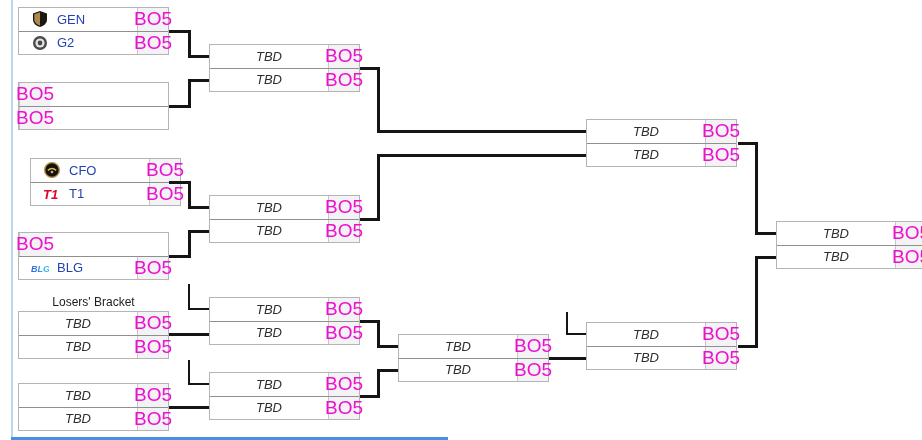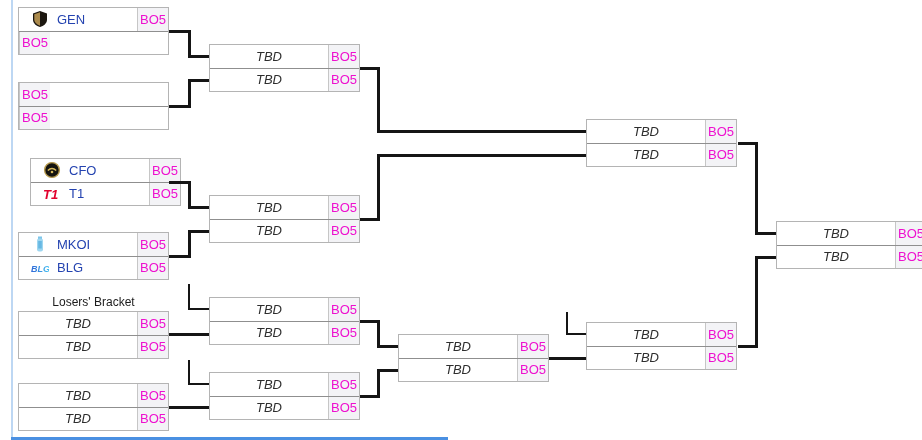--- a/index.html
+++ b/index.html
@@ -9,21 +9,21 @@
          box-sizing:border-box;display:flex;flex-direction:column;}
   .row{flex:1;display:flex;min-height:0;}
   .row + .row{border-top:1px solid #8f8f8f;}
   .cell-name{flex:1;display:flex;align-items:center;overflow:hidden;}
   .cell-name.team .label{color:#2443b0;font-size:13px;white-space:nowrap;}
   .cell-name.tbd{justify-content:center;}
   .cell-name.tbd .label{color:#2e2e2e;font-size:13px;font-style:italic;}
   .icon{width:18px;height:18px;margin:0 8px 0 12px;flex:none;display:flex;
         align-items:center;justify-content:center;}
   .cell-bo5{width:30px;flex:none;border-left:1px solid #c6c6c6;background:#f3f3f6;
-            color:#ee10cf;display:flex;align-items:center;justify-content:center;font-size:13px;}
+            color:#ee10cf;display:flex;align-items:center;justify-content:center;font-size:19px;}
   .lb-label{position:absolute;left:7px;top:295px;width:151px;text-align:center;
             font-size:12px;color:#1c1c1c;}
   .line{position:absolute;background:#151515;}
   .edge-left{position:absolute;left:0;top:0;width:2px;height:440px;background:#bdd7f3;}
   .edge-bottom{position:absolute;left:0;top:437px;width:437px;height:3px;background:#4a90e2;}
   
   .pos-ub-qf1{left:7px;top:7px;}   .pos-ub-qf2{left:7px;top:82px;}
   .pos-ub-qf3{left:19px;top:158px;} .pos-ub-qf4{left:7px;top:232px;}
   .pos-ub-sf1{left:198px;top:44px;} .pos-ub-sf2{left:198px;top:195px;}
   .pos-ub-final{left:575px;top:119px;} .pos-grand-final{left:765px;top:221px;}
@@ -46,20 +46,30 @@
           <svg width="18" height="18" viewBox="0 0 18 18">
               <path d="M9 1 L16 3.4 V9.4 C16 13.4 12.6 15.9 9 17 C5.4 15.9 2 13.4 2 9.4 V3.4 Z" fill="#1c1710"></path>
               <path d="M9 2.3 L3.3 4.2 V9.3 C3.3 12.5 6 14.7 9 15.7 Z" fill="#ab8a4c"></path>
             </svg>
         </span>
         <span class="label">GEN</span>
       </div>
       <div class="cell-bo5">BO5</div>
     </div>
     <div class="row">
+      <div class="cell-name team">
+        <span class="icon">
+          <svg width="18" height="18" viewBox="0 0 18 18">
+              <circle cx="9" cy="9" r="7" fill="#4a4a4a"></circle>
+              <circle cx="9" cy="9" r="4.6" fill="#e6e6e6"></circle>
+              <circle cx="9" cy="9" r="2.4" fill="#4a4a4a"></circle>
+            </svg>
+        </span>
+        <span class="label">G2</span>
+      </div>
       <div class="cell-bo5">BO5</div>
     </div>
   </div>
 
   <div class="match pos-ub-qf2">
     <div class="row">
       <div class="cell-bo5">BO5</div>
     </div>
     <div class="row">
       <div class="cell-bo5">BO5</div>
@@ -88,30 +98,20 @@
             </svg>
         </span>
         <span class="label">T1</span>
       </div>
       <div class="cell-bo5">BO5</div>
     </div>
   </div>
 
   <div class="match pos-ub-qf4">
     <div class="row">
-      <div class="cell-name team">
-        <span class="icon">
-          <svg width="18" height="18" viewBox="0 0 18 18">
-              <rect x="7" y="1.5" width="4" height="2.5" fill="#7cc5ea"></rect>
-              <rect x="6" y="3.5" width="6" height="13" rx="2" fill="#9ed6f0"></rect>
-              <rect x="7.2" y="6" width="3.6" height="7.5" fill="#3aa0d8" opacity="0.55"></rect>
-            </svg>
-        </span>
-        <span class="label">MKOI</span>
-      </div>
       <div class="cell-bo5">BO5</div>
     </div>
     <div class="row">
       <div class="cell-name team">
         <span class="icon">
           <svg width="20" height="18" viewBox="0 0 20 18">
               <defs>
                 <linearGradient id="blgg" x1="0" y1="0" x2="1" y2="0">
                   <stop offset="0" stop-color="#2f66d6"></stop>
                   <stop offset="1" stop-color="#44c3f2"></stop>

